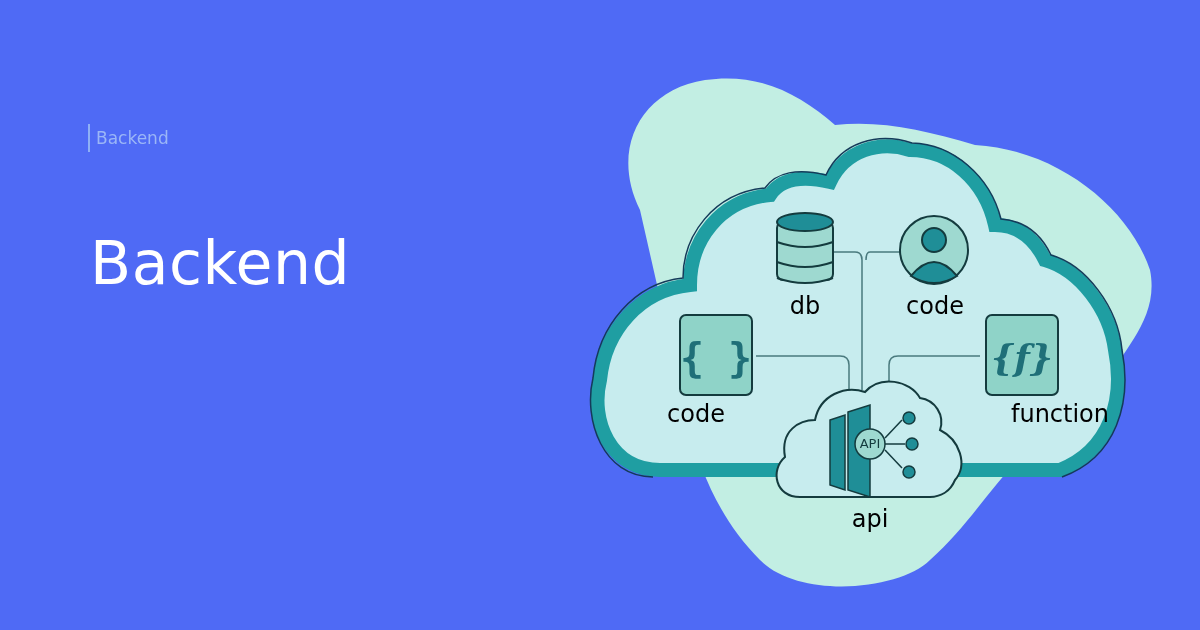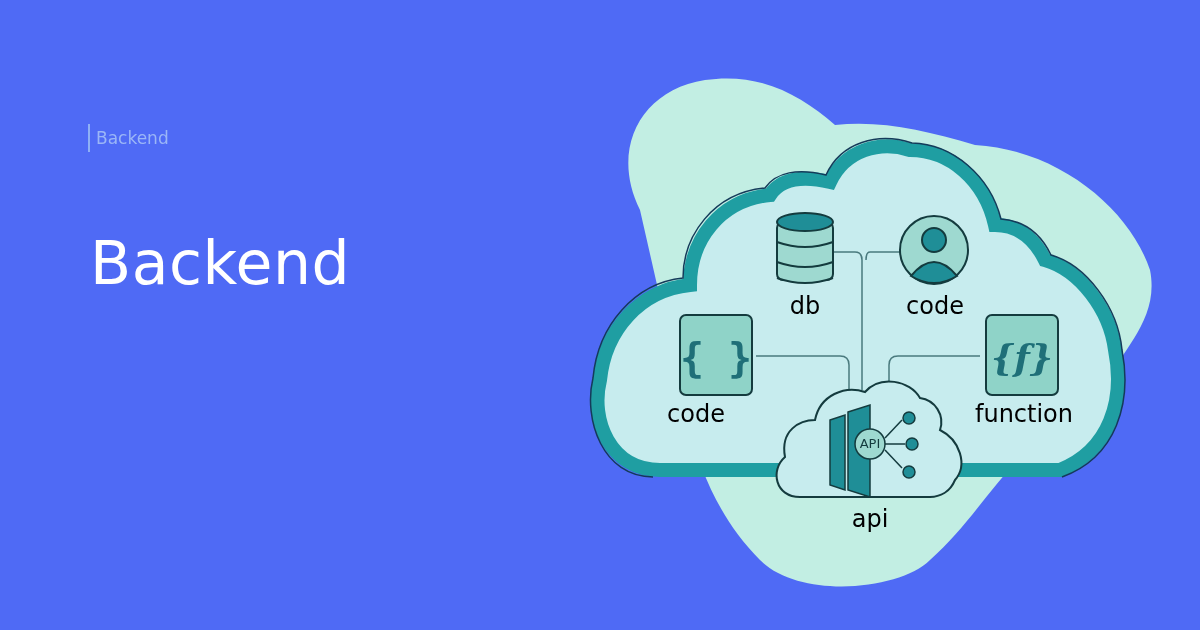--- a/index.html
+++ b/index.html
@@ -75,14 +75,14 @@
     <circle cx="912" cy="444" r="6" fill="#1f8e97"></circle>
     <circle cx="909" cy="472" r="6" fill="#1f8e97"></circle>
   </g>
 </svg>
 
 <div class="lbl" style="left:870px; top:436px; font-size:13px; color:#143b3e;">API</div>
 
 <div class="lbl" style="left:805px; top:292px;">db</div>
 <div class="lbl" style="left:935px; top:292px;">code</div>
 <div class="lbl" style="left:696px; top:400px;">code</div>
-<div class="lbl" style="left:1024px; top:400px;text-align:center;">function</div>
+<div class="lbl" style="left:1060px; top:400px;text-align:center;">function</div>
 <div class="lbl" style="left:870px; top:505px;">api</div>
 
 </body></html>

